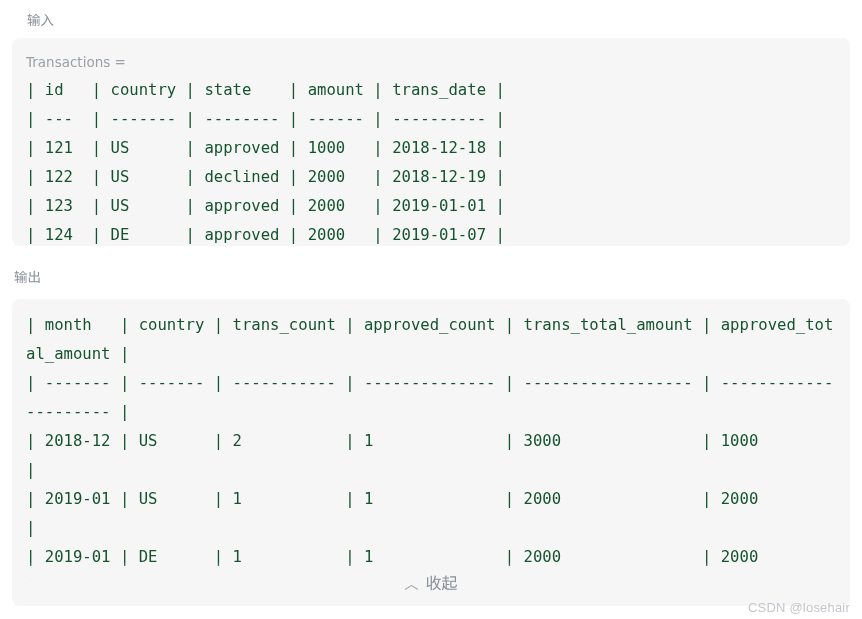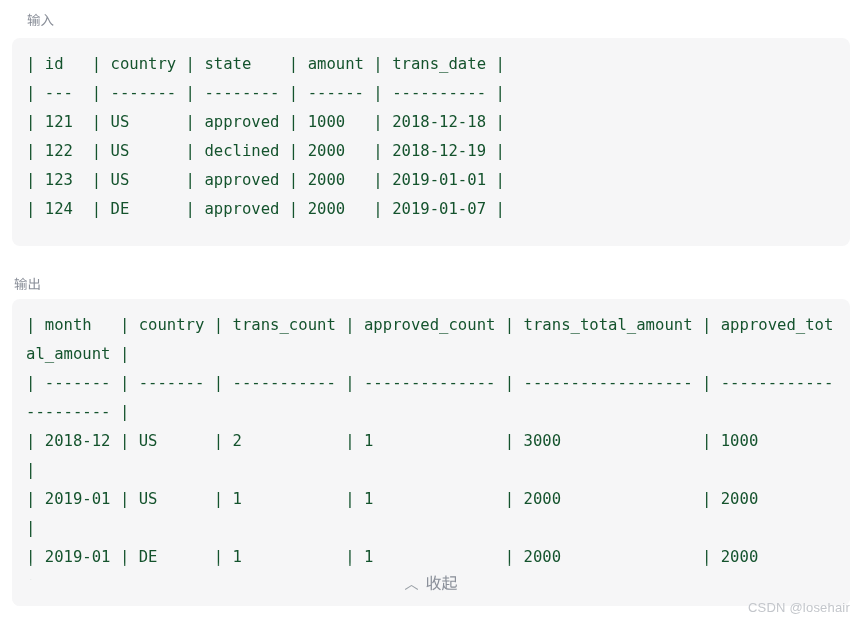--- a/index.html
+++ b/index.html
@@ -26,21 +26,21 @@
 
   
   .section-label {
     font-size: 13.5px;
     line-height: 18px;
     color: #8a8f99;
     font-family: "DejaVu Sans", "Liberation Sans", sans-serif;
     padding-left: 14px;
   }
   #label-input  { position: absolute; top: 11px;  left: 0; margin-left: 13px; }
-  #label-output { position: absolute; top: 276px; left: 0; font-family: Liberation Serif, serif; }
+  #label-output { position: absolute; top: 268px; left: 0; }
 
   
   .code-card {
     position: absolute;
     left: 12px;
     width: 838px;
     box-sizing: border-box;
     background: #f6f6f7;
     border-radius: 8px;
     overflow: hidden;
@@ -115,20 +115,21 @@
 </style>
 </head>
 <body>
 
 <div class="page">
 
   <div class="section-label" id="label-input">输入</div>
 
   <div class="code-card" id="card-input">
     <div class="card-inner">
+      <div class="var-label">Transactions =</div>
       <pre class="code-block">| id   | country | state    | amount | trans_date |
 | ---  | ------- | -------- | ------ | ---------- |
 | 121  | US      | approved | 1000   | 2018-12-18 |
 | 122  | US      | declined | 2000   | 2018-12-19 |
 | 123  | US      | approved | 2000   | 2019-01-01 |
 | 124  | DE      | approved | 2000   | 2019-01-07 |</pre>
     </div>
   </div>
 
   <div class="section-label" id="label-output">输出</div>

